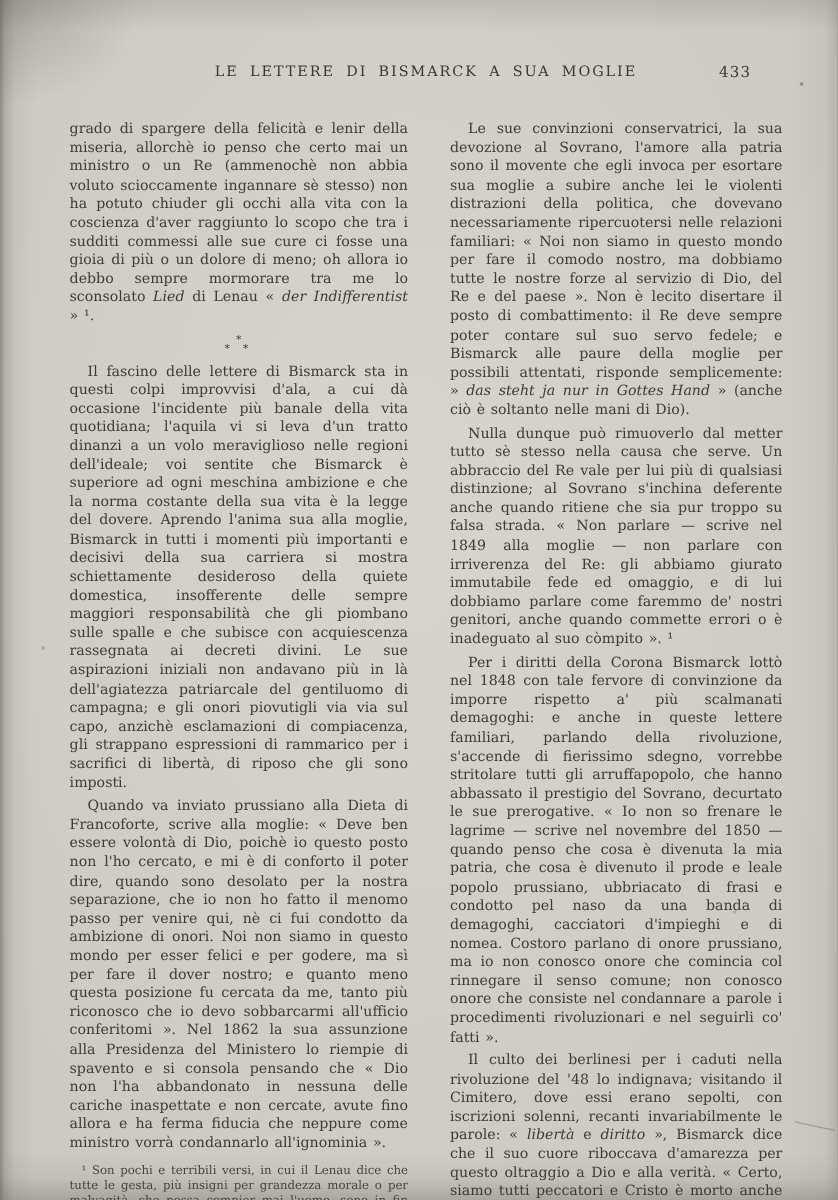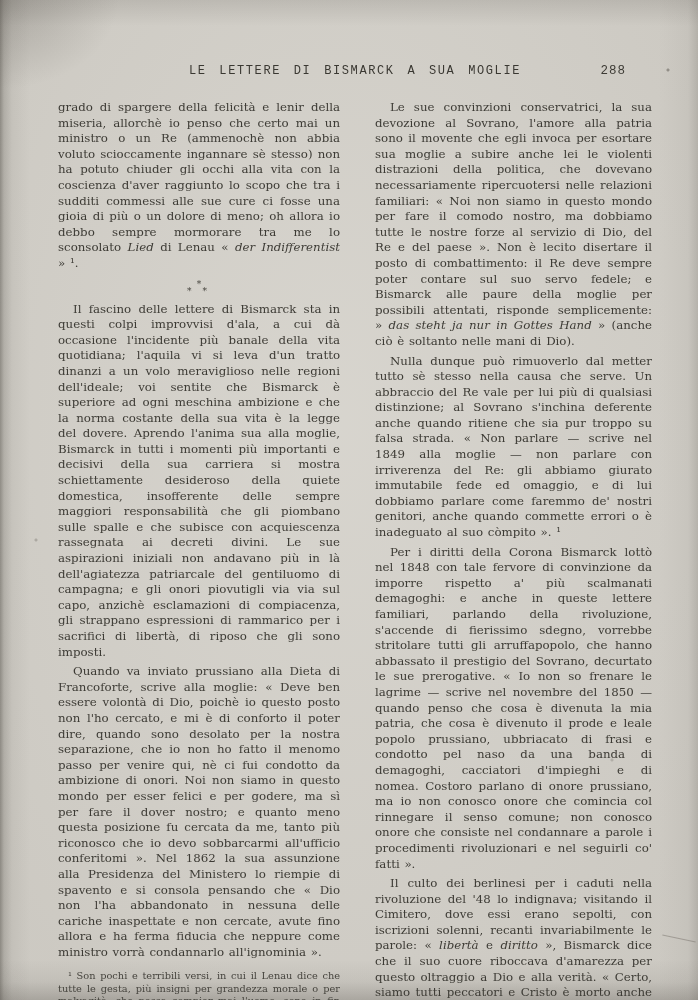--- a/index.html
+++ b/index.html
@@ -48,21 +48,21 @@
   }
   .speckles {
     left: 0; top: 0; right: 0; bottom: 0;
     background:
       radial-gradient(circle 1px at 668px 70px, rgba(90,85,78,0.5) 0 1px, transparent 2px),
       radial-gradient(circle 1px at 36px 540px, rgba(90,85,78,0.3) 0 1px, transparent 2px),
       radial-gradient(circle 1px at 612px 760px, rgba(90,85,78,0.25) 0 1px, transparent 2px);
   }
 
   
-  .header-band { position: absolute; top: 64px; left: 54px; width: 602px; font-family: Liberation Mono, monospace; }
+  .header-band { position: absolute; top: 52px; left: 54px; width: 602px; }
   .running-title {
     text-align: center;
     font-size: 12px;
     letter-spacing: 1.6px;
     word-spacing: 4px;
     color: #3a3832;
   }
   .page-number {
     position: absolute; top: 0; right: 30px;
     font-size: 12.5px; letter-spacing: 1px;
@@ -112,21 +112,21 @@
   <div class="shade shade-top"></div>
   <div class="shade shade-right"></div>
   <div class="shade shade-bottom"></div>
   <div class="shade corner-tl"></div>
   <div class="shade vignette"></div>
   <div class="shade speckles"></div>
   <div class="shade scratch"></div>
 
   <div class="header-band">
     <div class="running-title">LE LETTERE DI BISMARCK A SUA MOGLIE</div>
-    <div class="page-number">288</div>
+    <div class="page-number">433</div>
   </div>
 
   <div class="col col-left">
     <p class="no-indent"><span>grado di spargere della felicità e lenir della miseria, allorchè io penso che certo mai un ministro o un Re (ammenochè non abbia voluto scioccamente ingannare sè stesso) non ha potuto chiuder gli occhi alla vita con la coscienza d'aver raggiunto lo scopo che tra i sudditi commessi alle sue cure ci fosse una gioia di più o un dolore di meno; oh allora io debbo sempre mormorare tra me lo sconsolato </span><em>Lied</em><span> di Lenau « </span><em>der Indifferentist</em><span> » ¹.</span></p>
 
     <div class="asterism">
       <span class="row row-top">*</span>
       <span class="row row-bottom">* *</span>
     </div>
 

